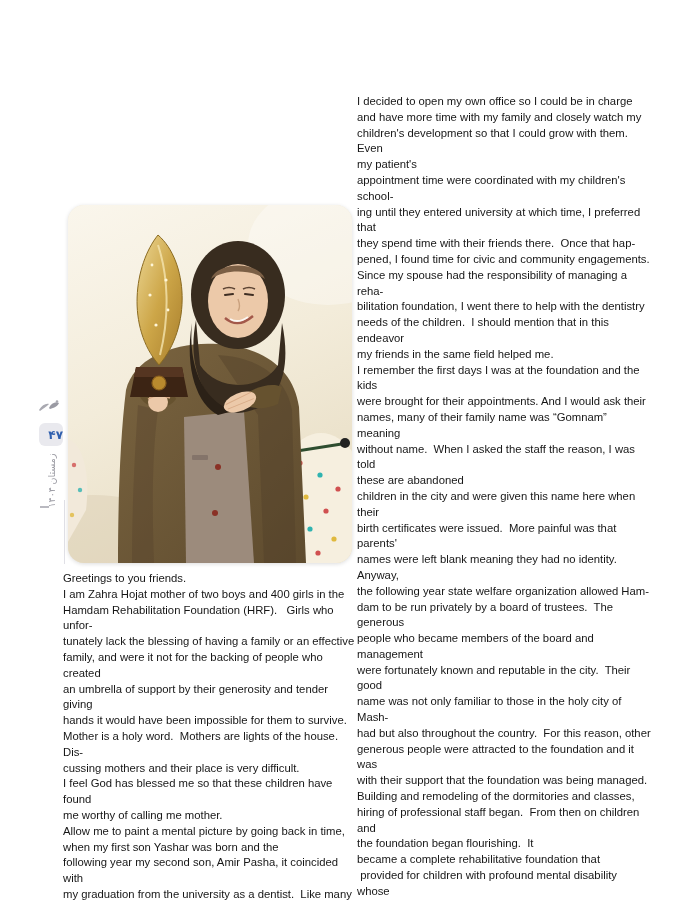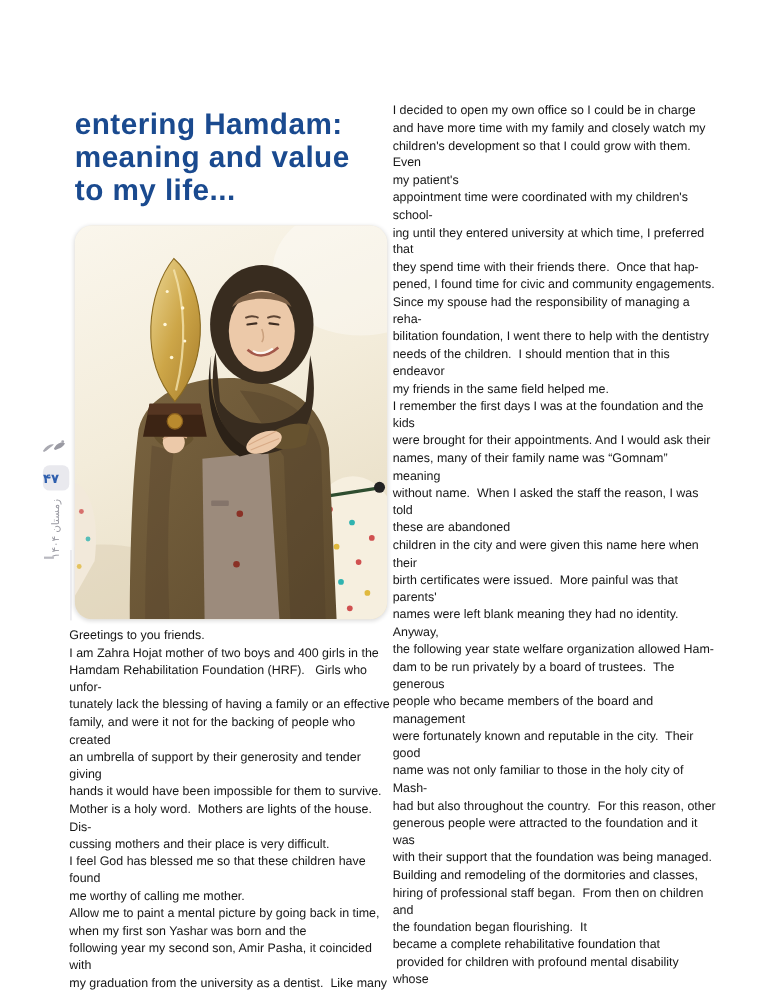--- a/index.html
+++ b/index.html
@@ -23,21 +23,21 @@
     position:absolute; width:295px; font-size:11.3px; line-height:15.8px;
     color:#161616; white-space:pre-wrap;
   }
   .col-left  { left:63px;  top:571px; }
   .col-right { left:357px; top:94px;  }
   .logo-mark { position:absolute; left:37px; top:399px; }
   .page-badge {
     position:absolute; left:39px; top:423px; width:24px; height:23px;
     background:#e9e9ee; border-radius:6px;
     color:#2f5fae; font-weight:700; font-size:12px;
-    display:flex; align-items:center; justify-content:flex-start;
+    display:flex; align-items:center; justify-content:flex-end;
   }
   .season-label {
     position:absolute; left:23px; top:475px; width:56px;
     text-align:center; transform:rotate(-90deg);
     font-size:9.5px; color:#9b9ba3; white-space:nowrap;
   }
   .margin-dash {
     position:absolute; left:40px; top:506px; width:9px; height:2px;
     background:#b9b9c0;
   }
@@ -58,23 +58,20 @@
       <circle cx="20" cy="2.5" r="1.3" fill="#a9a9b1"></circle>
     </svg>
   </div>
   <div class="page-badge">
     <span>۴۷</span>
   </div>
   <div class="season-label">زمستان ۱۴۰۴</div>
   <div class="margin-dash"></div>
   <div class="margin-rule"></div>
 
-  <h1 class="title">entering Hamdam:
-meaning and value
-to my life...</h1>
 
   <div class="photo-frame">
     <svg width="284" height="358" viewBox="0 0 284 358">
       <defs>
         <linearGradient id="bgGrad" x1="0" y1="0" x2="0.35" y2="1">
           <stop offset="0" stop-color="#faf6ec"></stop>
           <stop offset="0.55" stop-color="#f3ecda"></stop>
           <stop offset="1" stop-color="#e9dfc7"></stop>
         </linearGradient>
         <linearGradient id="goldGrad" x1="0" y1="0" x2="1" y2="1">

